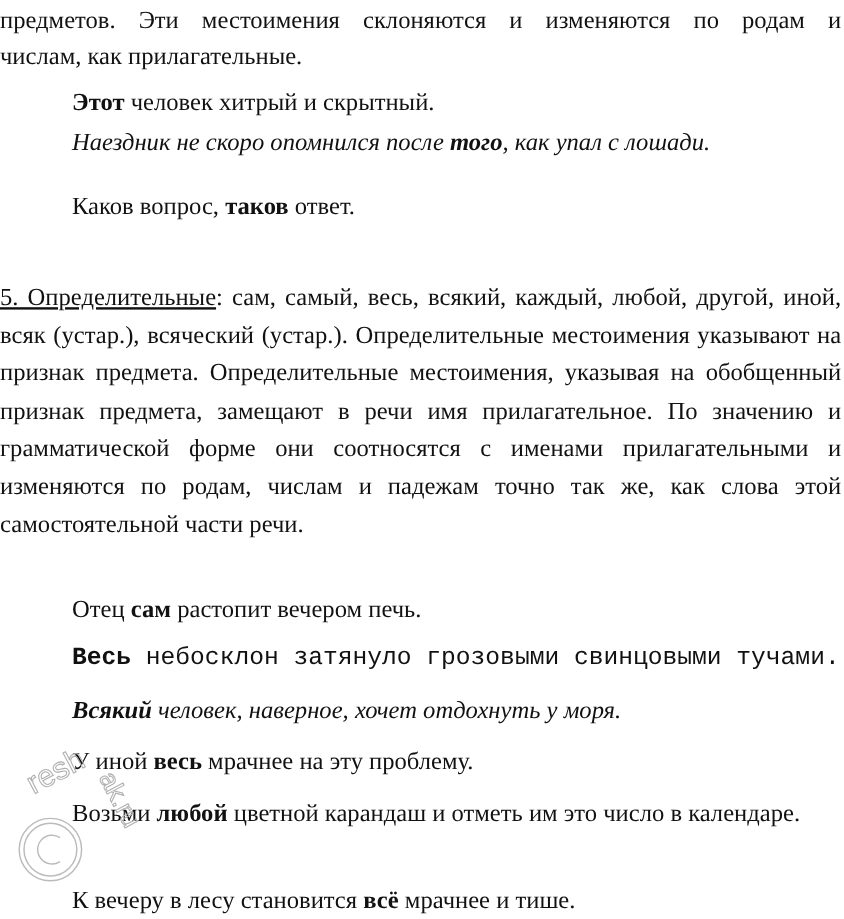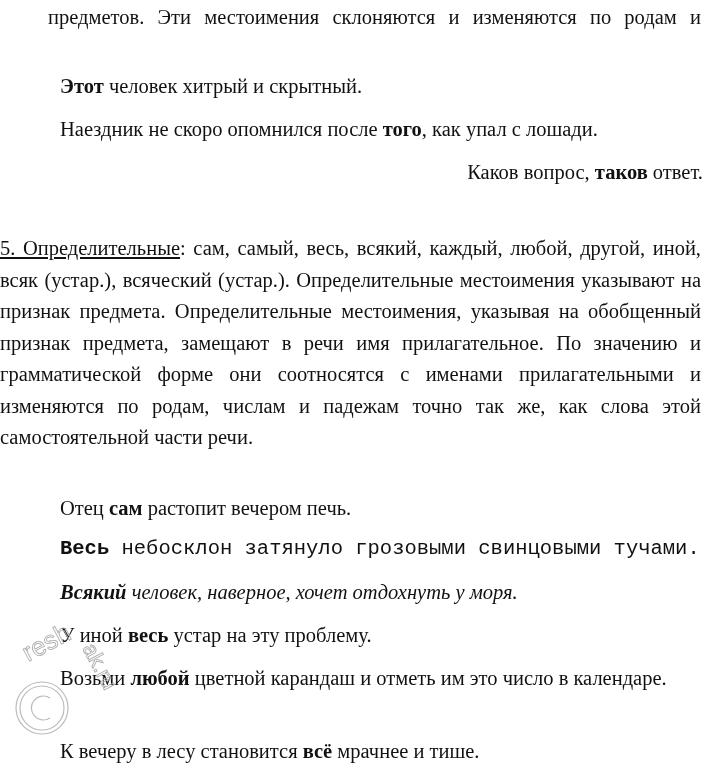--- a/index.html
+++ b/index.html
@@ -55,48 +55,49 @@
       height: 140px;
       pointer-events: none;
     }
   </style>
 </head>
 <body>
 
 <div class="page">
 
   <p class="para" style="top:2px;">
-    <span style="display:block; text-align:justify; text-align-last:justify;padding-left:48px;">предметов. Эти местоимения склоняются и изменяются по родам и</span>
+    <span style="display:block; text-align:justify; text-align-last:justify;">предметов. Эти местоимения склоняются и изменяются по родам и</span>
+    <span style="display:block;">числам, как прилагательные.</span>
   </p>
 
   <p class="ex" style="top:71px;">
     <span></span><b>Этот</b><span> человек хитрый и скрытный.</span>
   </p>
-  <p class="ex" style="top:114px;">
+  <p class="ex" style="top:104px;font-style:italic;">
     <span>Наездник не скоро опомнился после </span><b>того</b><span>, как упал с лошади.</span>
   </p>
-  <p class="ex" style="top:157px;text-align:right;">
+  <p class="ex" style="top:157px;">
     <span>Каков вопрос, </span><b>таков</b><span> ответ.</span>
   </p>
 
   <p class="para" style="top:233px; line-height:31.5px;">
     <span class="u">5. Определительные</span><span>: сам, самый, весь, всякий, каждый, любой, другой, иной, всяк (устар.), всяческий (устар.). Определительные местоимения указывают на признак предмета. Определительные местоимения, указывая на обобщенный признак предмета, замещают в речи имя прилагательное. По значению и грамматической форме они соотносятся с именами прилагательными и изменяются по родам, числам и падежам точно так же, как слова этой самостоятельной части речи.</span>
   </p>
 
   <p class="ex" style="top:493px;">
     <span>Отец </span><b>сам</b><span> растопит вечером печь.</span>
   </p>
   <p class="ex" style="top:534px;font-family:Liberation Mono, monospace;">
     <span></span><b>Весь</b><span> небосклон затянуло грозовыми свинцовыми тучами.</span>
   </p>
   <p class="ex" style="top:577px;font-style:italic;">
     <span></span><b>Всякий</b><span> человек, наверное, хочет отдохнуть у моря.</span>
   </p>
   <p class="ex" style="top:620px;">
-    <span>У иной </span><b>весь</b><span> устар на эту проблему.</span>
+    <span>У иной </span><b>весь</b><span> мрачнее на эту проблему.</span>
   </p>
   <p class="ex wrap" style="top:663px;">
     <span>Возьми </span><b>любой</b><span> цветной карандаш и отметь им это число в календаре.</span>
   </p>
   <p class="ex" style="top:736px;">
     <span>К вечеру в лесу становится </span><b>всё</b><span> мрачнее и тише.</span>
   </p>
 
   <div class="watermark">
     <svg width="150" height="140" viewBox="0 0 150 140">

